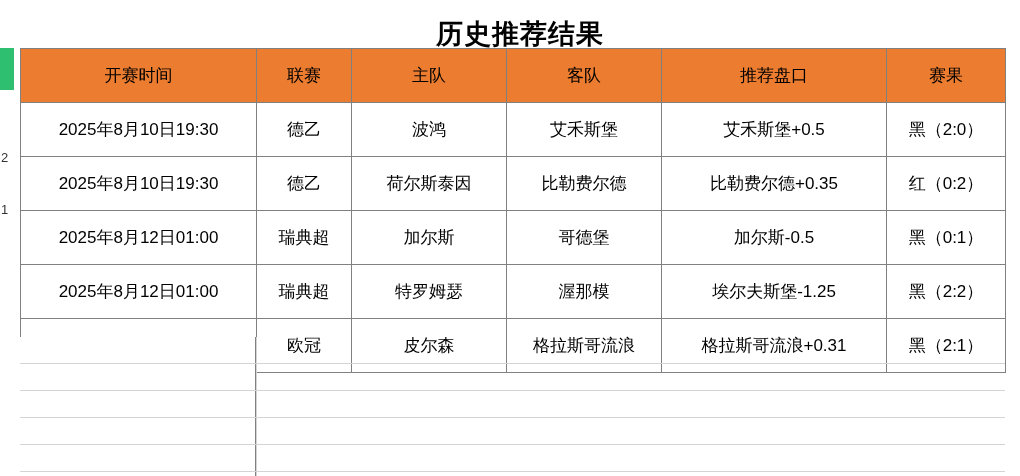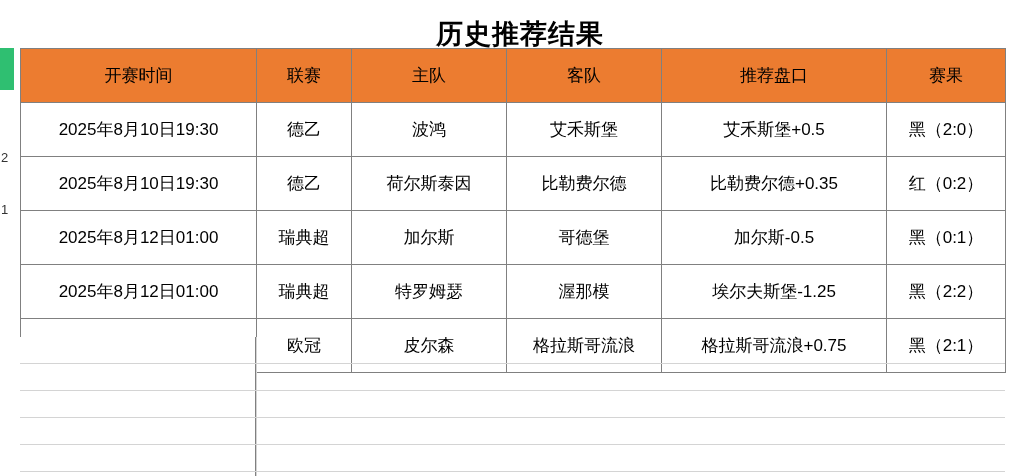--- a/index.html
+++ b/index.html
@@ -187,21 +187,21 @@
         <td>特罗姆瑟</td>
         <td>渥那模</td>
         <td>埃尔夫斯堡-1.25</td>
         <td class="res-black">黑（2:2）</td>
       </tr>
       <tr>
         <td>2025年8月13日01:00</td>
         <td>欧冠</td>
         <td>皮尔森</td>
         <td>格拉斯哥流浪</td>
-        <td>格拉斯哥流浪+0.75</td>
+        <td>格拉斯哥流浪+0.31</td>
         <td class="res-black">黑（2:1）</td>
       </tr>
     </tbody>
   </table>
 
   <div class="empty-area">
     <div class="empty-left-block"></div>
     <div class="empty-row" style="top:0px;"></div>
     <div class="empty-row" style="top:27px;"></div>
     <div class="empty-row" style="top:54px;"></div>

